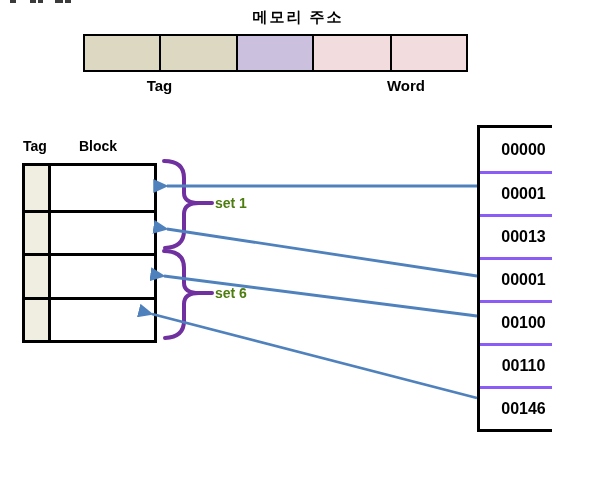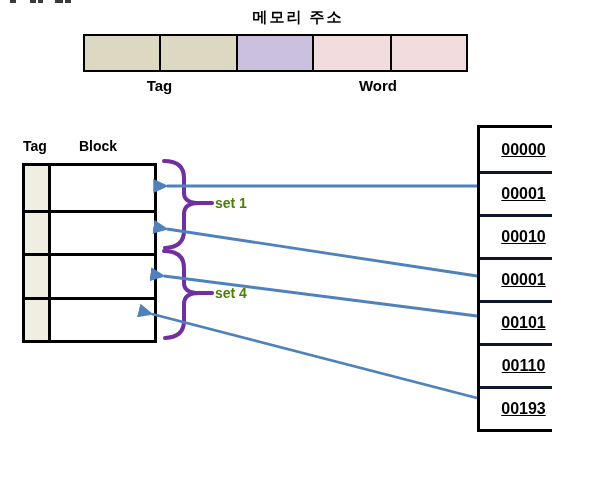--- a/index.html
+++ b/index.html
@@ -56,21 +56,21 @@
   .field-label {
     position: absolute;
     top: 77px;
     text-align: center;
     font-size: 15px;
     font-weight: 600;
     color: #000;
   }
   .fl-tag  { left: 83px;  width: 153px; }
   .fl-set  { left: 236px; width: 76px;  }
-  .fl-word { left: 300px; width: 156px; text-align: center; }
+  .fl-word { left: 328px; width: 156px; text-align: center; }
   
   .cache-hdr {
     position: absolute;
     top: 138px;
     font-size: 14px;
     font-weight: 600;
     color: #000;
     text-align: center;
   }
   .hdr-tag   { left: 18px; width: 34px; }
@@ -110,26 +110,25 @@
   .sl-2 { top: 285px; }
   
   .mem-col {
     position: absolute;
     left: 477px;
     top: 125px;
     width: 93px;
     box-sizing: border-box;
     border: 3px solid #000;
     background: #fff;
-    text-decoration: underline;
   }
   .mem-cell {
     box-sizing: border-box;
     height: 43px;
-    border-top: 3px solid #0f172a;
+    border-top: 3px solid #8b5cf6;
     display: flex;
     align-items: center;
     justify-content: center;
     font-size: 16px;
     font-weight: 700;
     color: #000;
     background: #fff;
   }
   .mem-cell:first-child { border-top: none; }
   
@@ -183,30 +182,30 @@
       <div class="tag-cell"></div>
       <div class="block-cell"></div>
     </div>
     <div class="cache-row">
       <div class="tag-cell"></div>
       <div class="block-cell"></div>
     </div>
   </div>
 
   <div class="set-label sl-1">set 1</div>
-  <div class="set-label sl-2">set 4</div>
+  <div class="set-label sl-2">set 6</div>
 
   <div class="mem-col">
     <div class="mem-cell">00000</div>
     <div class="mem-cell">00001</div>
-    <div class="mem-cell">00010</div>
+    <div class="mem-cell">00013</div>
     <div class="mem-cell">00001</div>
-    <div class="mem-cell">00101</div>
+    <div class="mem-cell">00100</div>
     <div class="mem-cell">00110</div>
-    <div class="mem-cell">00193</div>
+    <div class="mem-cell">00146</div>
   </div>
 
   <svg class="overlay" viewBox="0 0 600 491" xmlns="http://www.w3.org/2000/svg">
     <defs>
       <marker id="ah" markerUnits="strokeWidth" markerWidth="5.5" markerHeight="5" refX="0.6" refY="2.5" orient="auto">
         <path d="M5.5,0 L0,2.5 L5.5,5 z" fill="#4f81bd"></path>
       </marker>
     </defs>
 
     <g stroke="#7030a0" stroke-width="4" fill="none" stroke-linecap="round">

